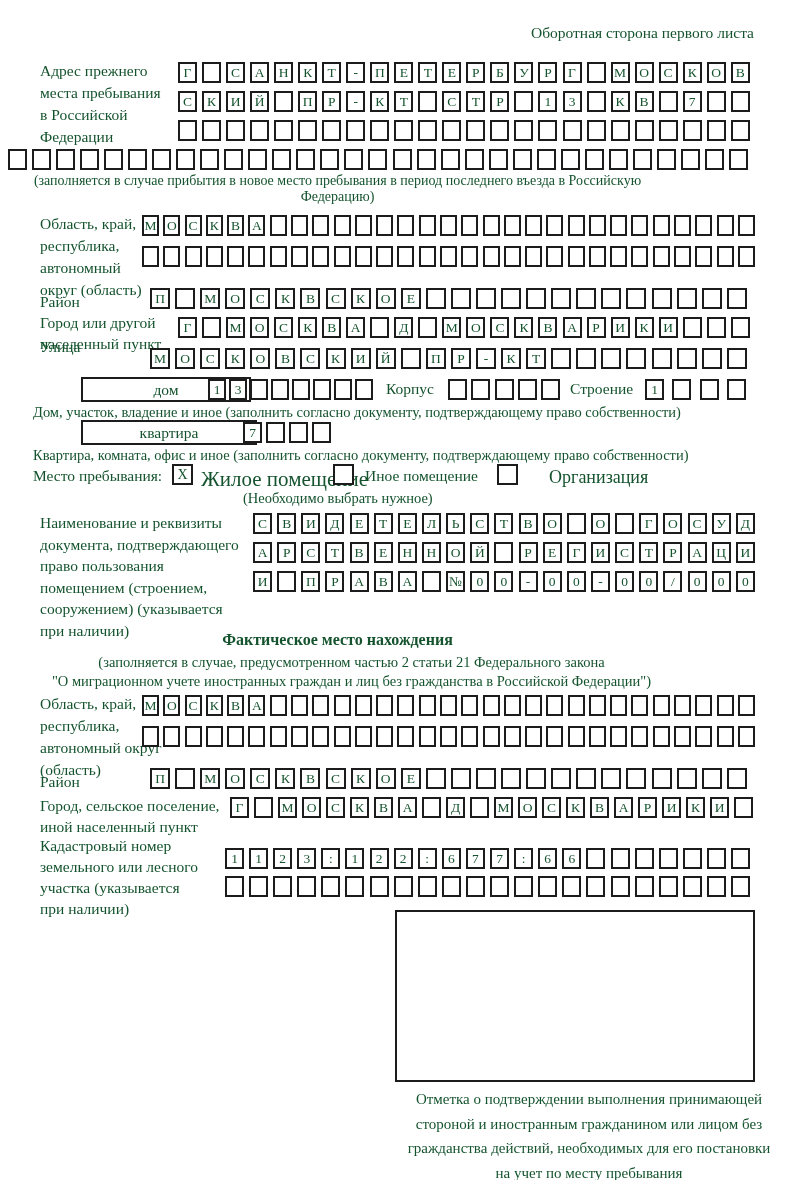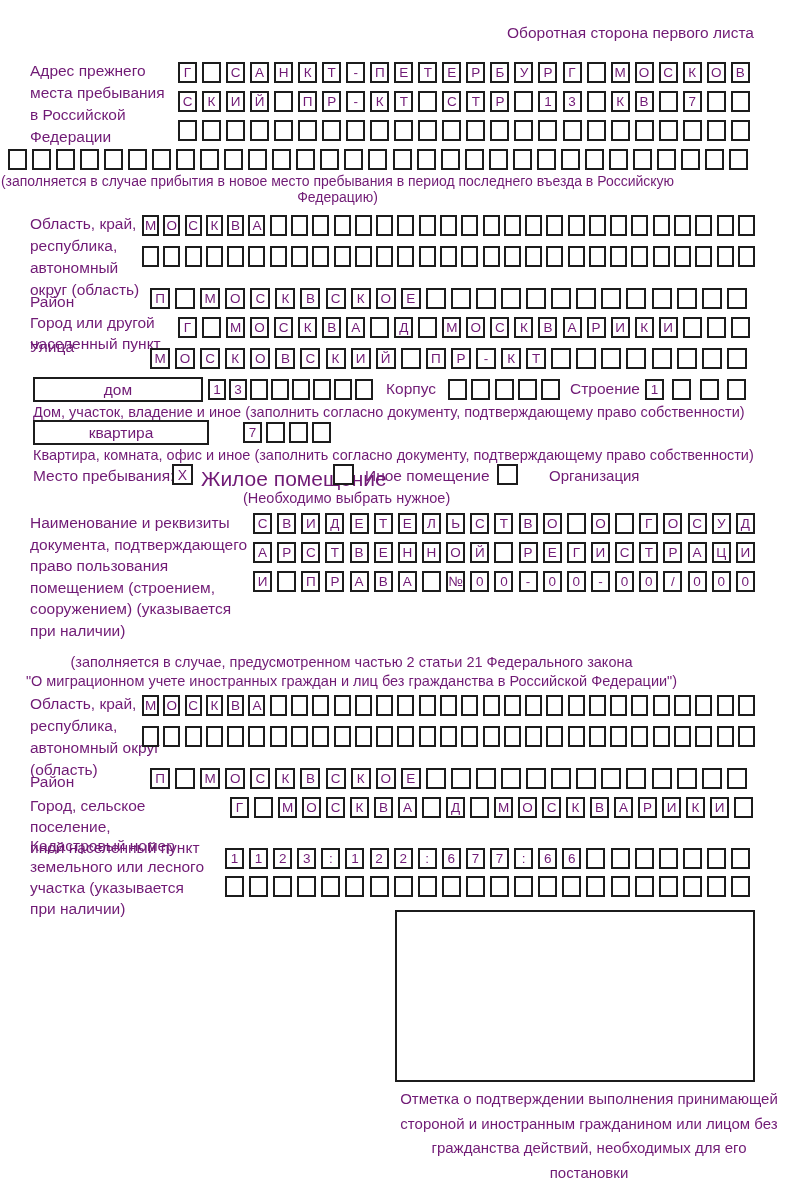--- a/index.html
+++ b/index.html
@@ -1,29 +1,29 @@
 <!DOCTYPE html>
 <html><head>
 <meta charset="utf-8">
 <style>
   html,body{margin:0;padding:0;background:#fff;}
   .page{position:relative;width:800px;height:1180px;background:#ffffff;
-        font-family:Liberation Sans, sans-serif;color:#701a75;overflow:hidden;}
+        font-family:Liberation Serif, serif;color:#14532d;overflow:hidden;}
   .abs{position:absolute;}
-  .lbl{position:absolute;font-size:15.5px;line-height:22px;white-space:pre-line;}
+  .lbl{position:absolute;font-size:15.5px;line-height:22px;white-space:pre-line;margin-left:10px;}
   .cap{position:absolute;font-size:14px;}
   .center{left:0;width:675px;text-align:center;}
   .bold{font-weight:bold;}
   .cellrow{position:absolute;display:flex;justify-content:space-between;}
   .cellrow .c{box-sizing:border-box;border:2px solid #1c1c1c;height:21px;
               display:flex;align-items:center;justify-content:center;
               font-size:13.5px;background:#fff;}
   .cw17 .c{width:17px;} .cw18 .c{width:18px;} .cw19 .c{width:19px;} .cw20 .c{width:20px;}
   .wbox{position:absolute;box-sizing:border-box;border:2px solid #1c1c1c;height:25px;
-        display:flex;align-items:center;justify-content:center;font-size:15.5px;background:#fff;}
+        display:flex;align-items:center;justify-content:center;font-size:15.5px;background:#fff;margin-left:48px;}
   .chk{position:absolute;box-sizing:border-box;width:21px;height:21px;border:2px solid #1c1c1c;
        display:flex;align-items:center;justify-content:center;font-size:14px;background:#fff;}
   .stamp{position:absolute;box-sizing:border-box;border:2px solid #1c1c1c;background:#fff;}
   .pre{white-space:pre-line;padding-left:14px;}
 </style>
 </head>
 <body>
 
 <div class="page">
 
@@ -335,21 +335,21 @@
       <div class="c"></div>
     </div>
   <div class="cap" style="left:33px;top:447px;font-size:14.5px;">Квартира, комната, офис и иное (заполнить согласно документу, подтверждающему право собственности)</div>
 
   <div class="abs" style="left:33px;top:467px;font-size:15.5px;">Место пребывания:</div>
   <div class="chk" style="left:172px;top:464px;">X</div>
   <div class="abs" style="left:201px;top:467px;font-size:21px;">Жилое помещение</div>
   <div class="chk" style="left:333px;top:464px;"></div>
   <div class="abs" style="left:365px;top:467px;font-size:15.5px;">Иное помещение</div>
   <div class="chk" style="left:497px;top:464px;"></div>
-  <div class="abs" style="left:549px;top:467px;font-size:15px;">Организация</div>
+  <div class="abs" style="left:549px;top:467px;font-size:18px;">Организация</div>
   <div class="cap" style="left:243px;top:490px;font-size:14.5px;">(Необходимо выбрать нужное)</div>
 
   <div class="lbl" style="left:30px;top:512px;width:225px;line-height:21.5px;">Наименование и реквизиты
 документа, подтверждающего
 право пользования
 помещением (строением,
 сооружением) (указывается
 при наличии)</div>
   <div class="cellrow cw19" style="left:253px;top:513px;width:502px;">
       <div class="c">С</div>
@@ -414,20 +414,21 @@
       <div class="c">0</div>
       <div class="c">-</div>
       <div class="c">0</div>
       <div class="c">0</div>
       <div class="c">/</div>
       <div class="c">0</div>
       <div class="c">0</div>
       <div class="c">0</div>
     </div>
 
+  <div class="abs center bold" style="top:631px;font-size:16px;">Фактическое место нахождения</div>
   <div class="abs center pre" style="top:653px;font-size:14.5px;line-height:19px;">(заполняется в случае, предусмотренном частью 2 статьи 21 Федерального закона
 "О миграционном учете иностранных граждан и лиц без гражданства в Российской Федерации")</div>
 
   <div class="lbl" style="left:30px;top:693px;width:135px;">Область, край,
 республика,
 автономный округ
 (область)</div>
   <div class="cellrow cw17" style="left:142px;top:695px;width:613px;">
       <div class="c">М</div>
       <div class="c">О</div>

